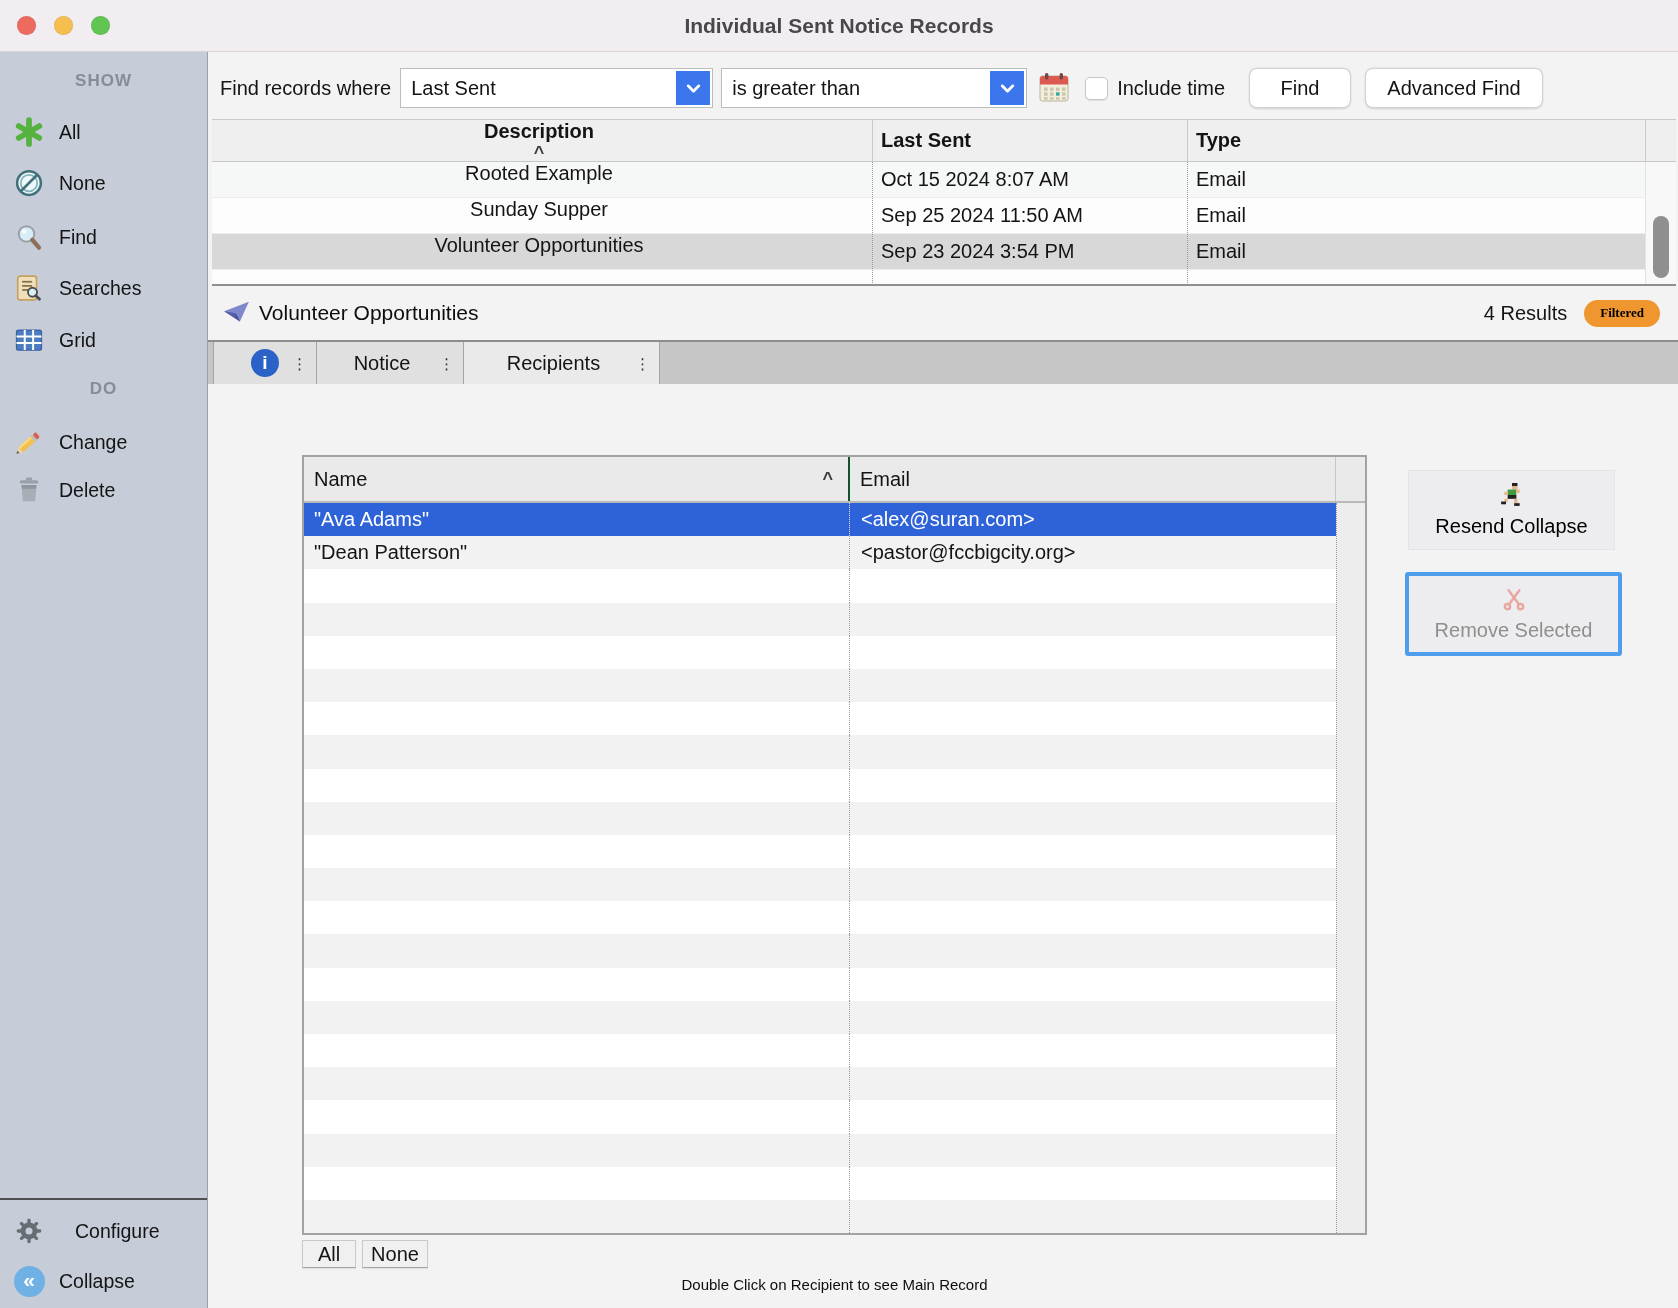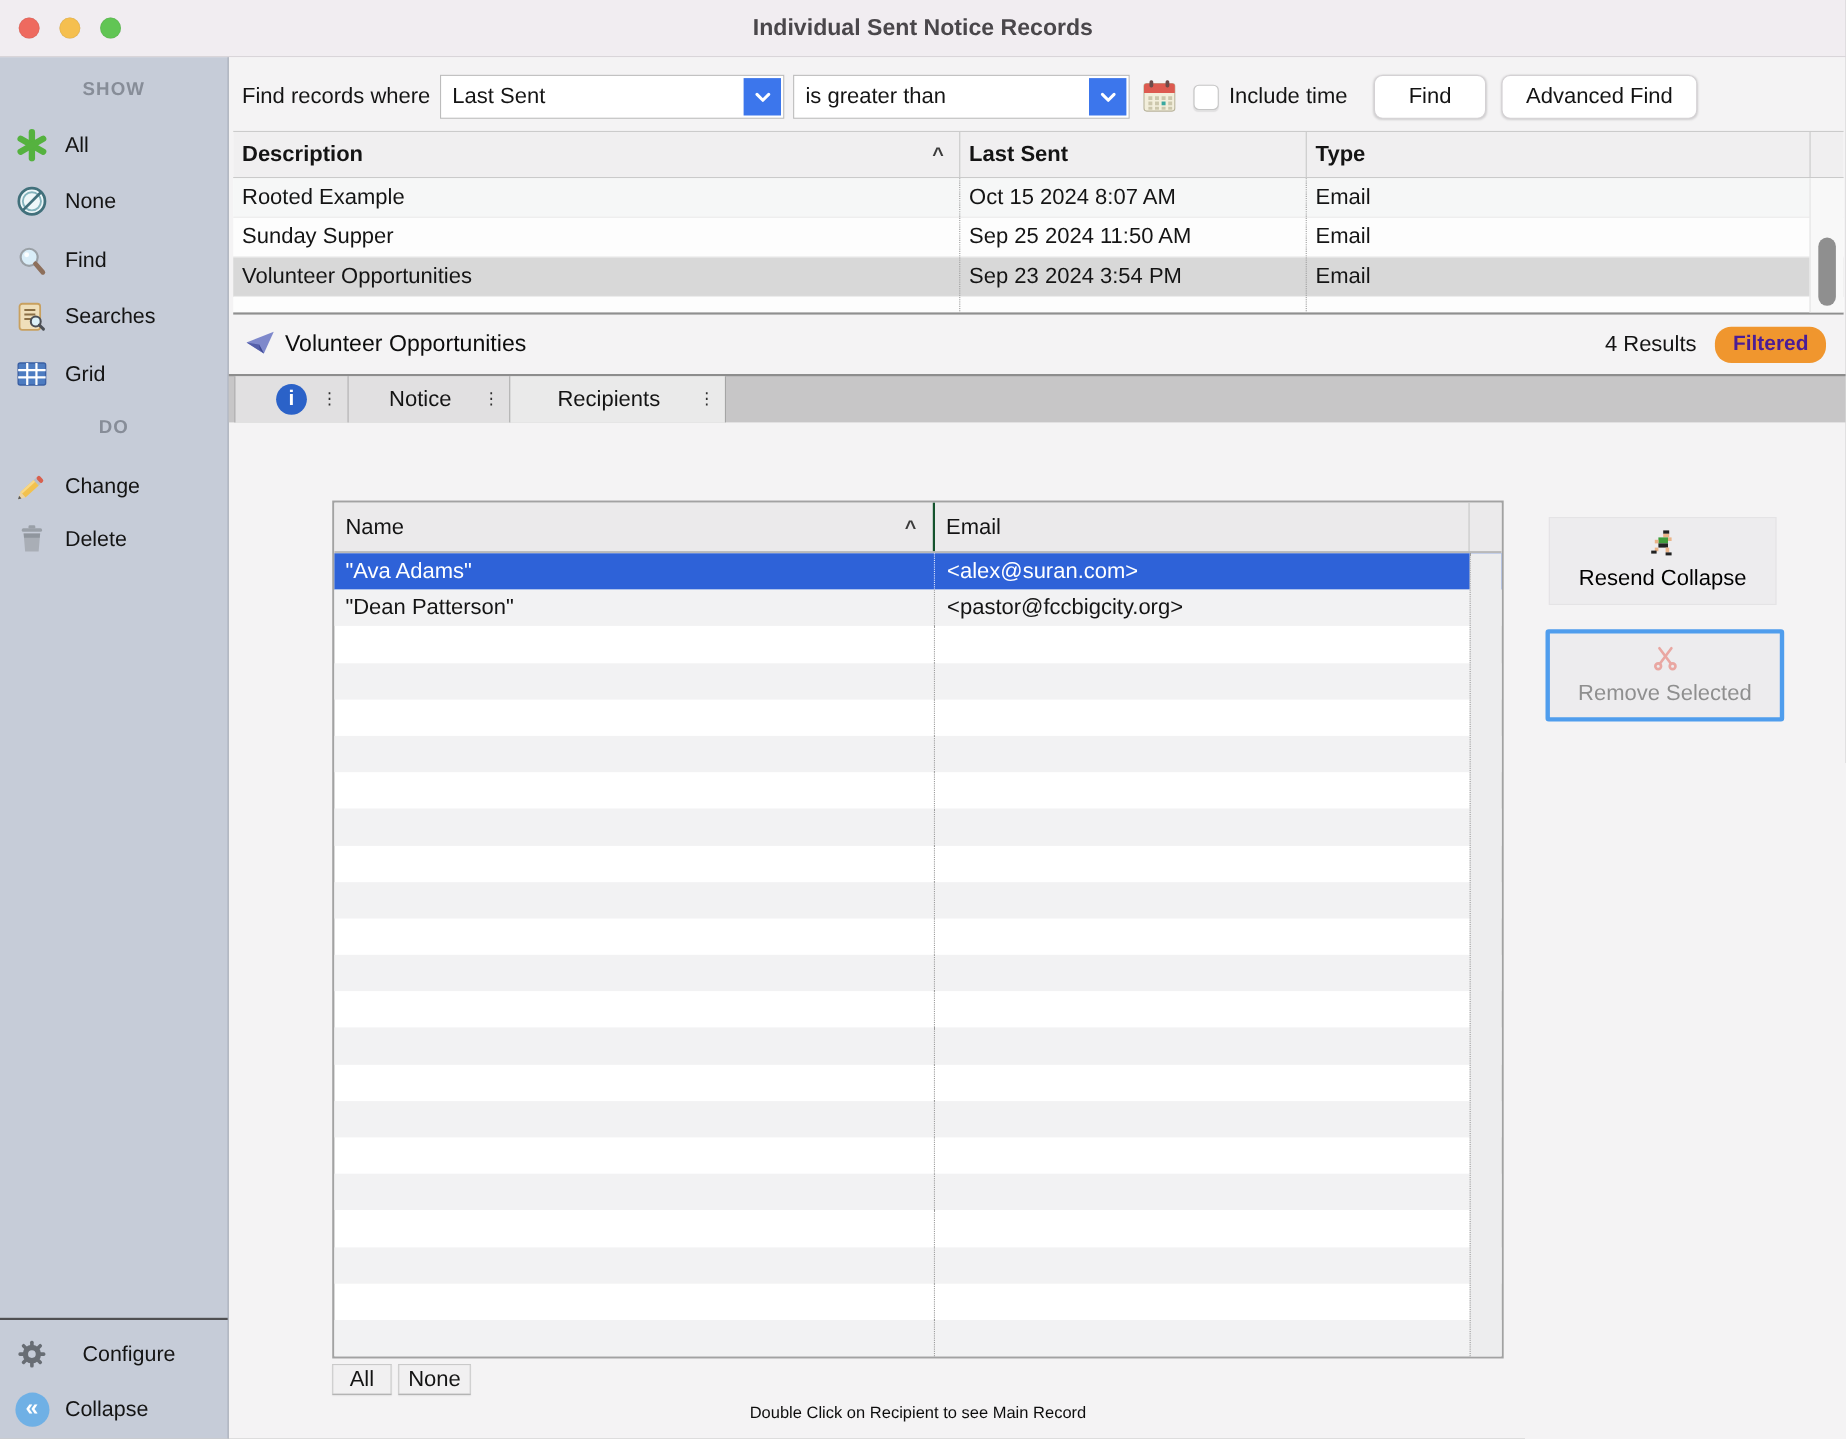--- a/index.html
+++ b/index.html
@@ -29,41 +29,41 @@
   .cal{margin-left:10px;width:34px;height:34px;cursor:pointer;}
   .checkbox{margin-left:14px;width:23px;height:23px;background:#fff;border:1.5px solid #c6c6c6;border-radius:5px;box-sizing:border-box;box-shadow:0 1px 1px rgba(0,0,0,.08);}
   .cb-label{margin-left:9px;font-size:20px;}
   .pushbtn{height:40px;background:#fff;border:1px solid #d4d1d4;border-radius:8px;font-size:20px;font-family:inherit;color:#141414;box-shadow:0 .5px 2px rgba(0,0,0,.15);padding:0 20px;cursor:pointer;}
   .btn-find{margin-left:24px;width:102px;}
   .btn-adv{margin-left:14px;width:178px;}
   
   .records{position:absolute;left:4px;top:67px;right:2px;height:167px;background:#fdfdfd;border-top:1px solid #cbcbcb;border-bottom:2px solid #8f8f8f;box-sizing:border-box;}
   .rec-head{display:flex;height:42px;background:#f0eff0;border-bottom:1px solid #c6c6c6;box-sizing:border-box;font-weight:bold;font-size:20px;}
   .rc{box-sizing:border-box;display:flex;align-items:center;padding-left:8px;height:100%;}
-  .rc-desc{width:661px;justify-content:space-between;padding-right:14px;}
+  .rc-desc{width:661px;justify-content:space-between;padding-right:14px;flex-direction:column;}
   .rc-last{width:315px;}
   .rc-type{flex:1;}
   .rc-sb{width:30px;flex:none;}
   .rec-head .rc-desc,.rec-head .rc-last,.rec-head .rc-type{border-right:1px solid #c9c9c9;}
   .sort{font-weight:bold;color:#3c3c3c;font-size:18px;}
   .rec-row{display:flex;height:36px;font-size:20px;border-bottom:1px solid #ececec;box-sizing:border-box;cursor:default;}
   .rec-row .rc-desc,.rec-row .rc-last{border-right:1px dotted #9c9c9c;justify-content:flex-start;}
   .rec-row.alt{background:#f6f7f7;}
   .rec-row.sel{background:#d8d8d8;}
   .rec-part{height:13px;display:flex;}
   .rec-part .rc-desc,.rec-part .rc-last{border-right:1px dotted #9c9c9c;}
   .rec-track{position:absolute;top:42px;right:0;bottom:0;width:30px;background:#f8f8f8;border-left:1px solid #e3e3e3;}
   .rec-thumb{position:absolute;right:7px;top:96px;width:16px;height:62px;border-radius:8px;background:#8f8f8f;cursor:grab;}
   
   .section-bar{position:absolute;left:0;right:0;top:234px;height:54px;display:flex;align-items:center;padding-left:15px;box-sizing:border-box;}
   .plane{width:27px;height:27px;margin-right:9px;}
   .section-title{font-size:21px;color:#0d0d0d;}
   .section-right{margin-left:auto;display:flex;align-items:center;gap:17px;margin-right:18px;}
   .results-text{font-size:20px;}
-  .pill{background:#f0962e;color:#4c1d95;font-weight:bold;font-size:19px;padding:5px 16px 6px;border-radius:15px;}
+  .pill{background:#f0962e;color:#000000;font-weight:bold;font-size:13px;padding:5px 16px 6px;border-radius:15px;font-family:Liberation Serif, serif;}
   
   .tabbar{position:absolute;left:0;right:0;top:288px;height:44px;background:#c7c6c7;border-top:2px solid #8d8d8d;box-sizing:border-box;display:flex;padding-left:5px;}
   .tab{position:relative;display:flex;align-items:center;justify-content:center;background:#e1e0e1;border-right:1px solid #a5a5a5;font-size:20px;cursor:pointer;box-sizing:border-box;}
   .tab:first-child{border-left:1px solid #a5a5a5;}
   .tab .dots{position:absolute;right:9px;top:50%;transform:translateY(-50%);color:#2e2e2e;font-size:15px;line-height:1;cursor:grab;}
   .tab-info{width:104px;}
   .tab-notice{width:147px;padding-right:16px;}
   .tab-recip{width:196px;padding-right:16px;background:#eaeaea;}
   .info-circle{width:28px;height:28px;border-radius:50%;background:#2b62c8;color:#fff;display:flex;align-items:center;justify-content:center;font-weight:bold;font-size:19px;}
   

